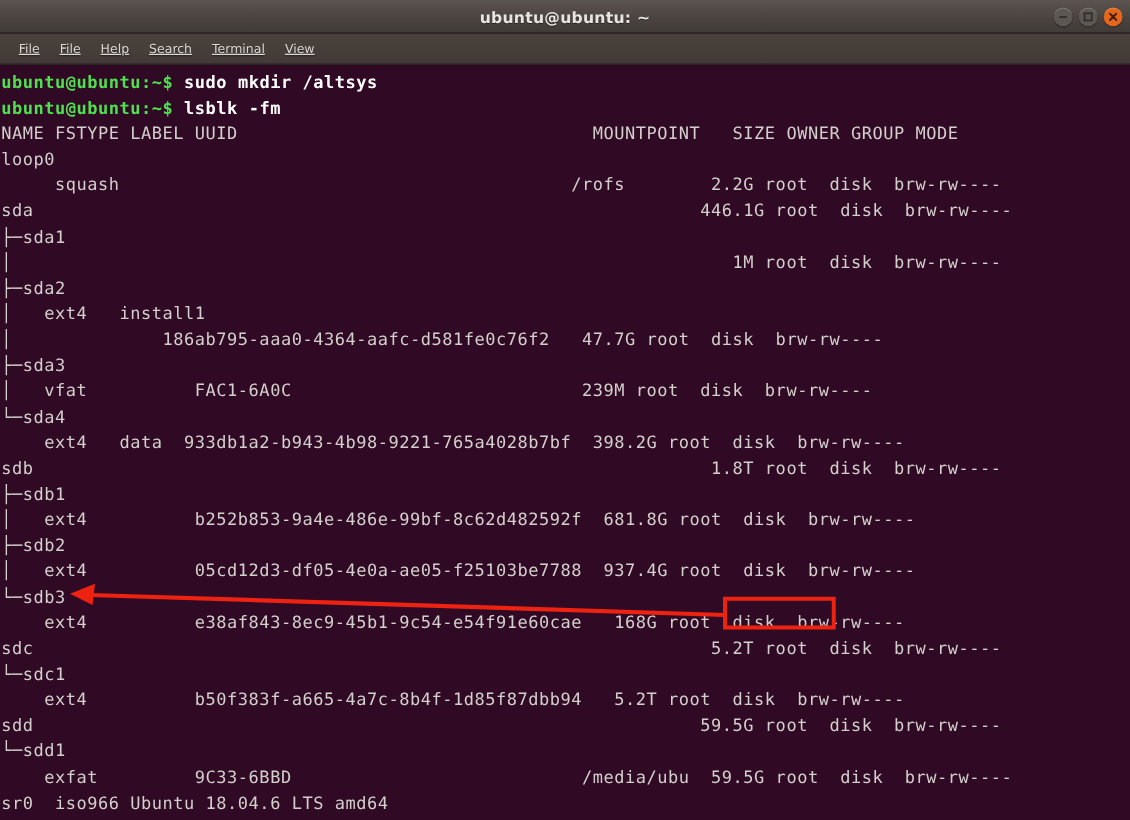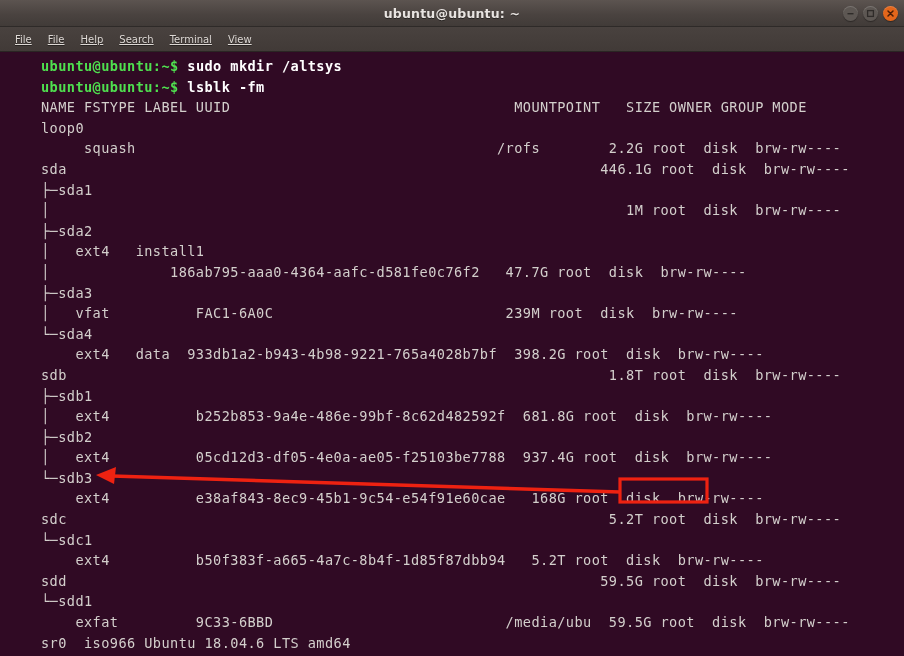--- a/index.html
+++ b/index.html
@@ -88,21 +88,20 @@
   }
 
   
   #terminal {
     position: relative;
     flex: 1 1 auto;
     background: #300a24;
     overflow: hidden;
     padding: 4px 0 0 1px;
     box-sizing: border-box;
-    margin-left: 40px;
   }
   #screen {
     position: relative;
     font-family: "DejaVu Sans Mono", "Liberation Mono", monospace;
     font-size: 13.6px;
     line-height: 20.6px;
     color: #d3cfcc;
     white-space: pre;
     letter-spacing: 0.42px;
   }

